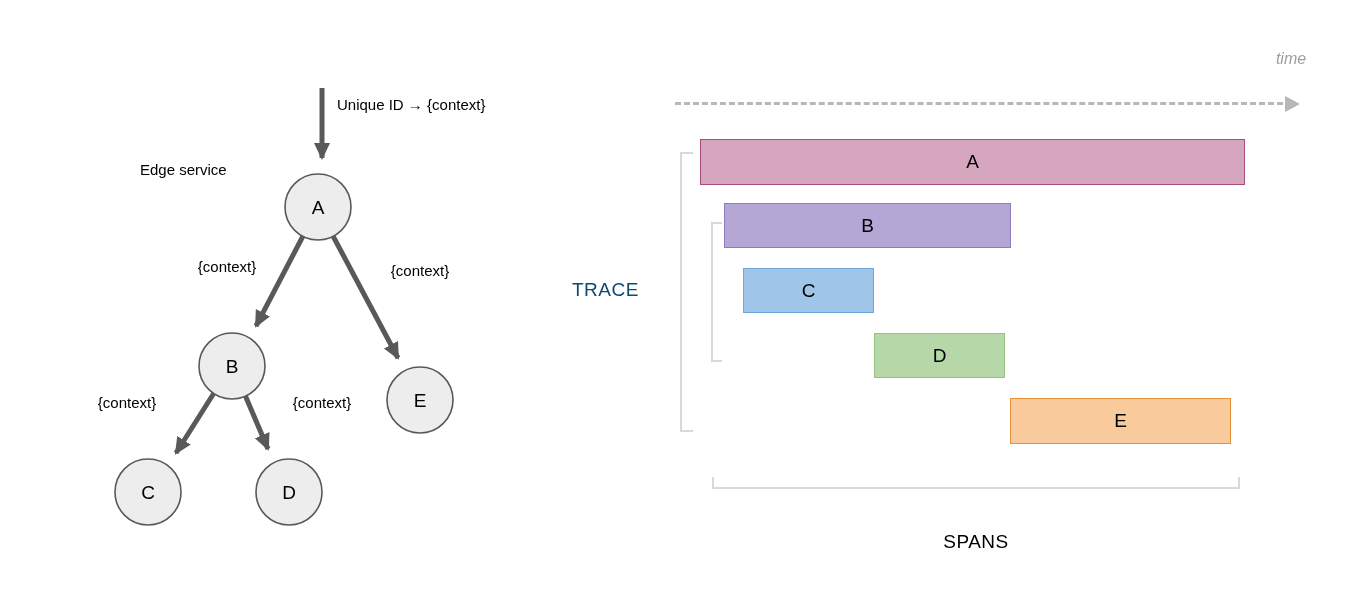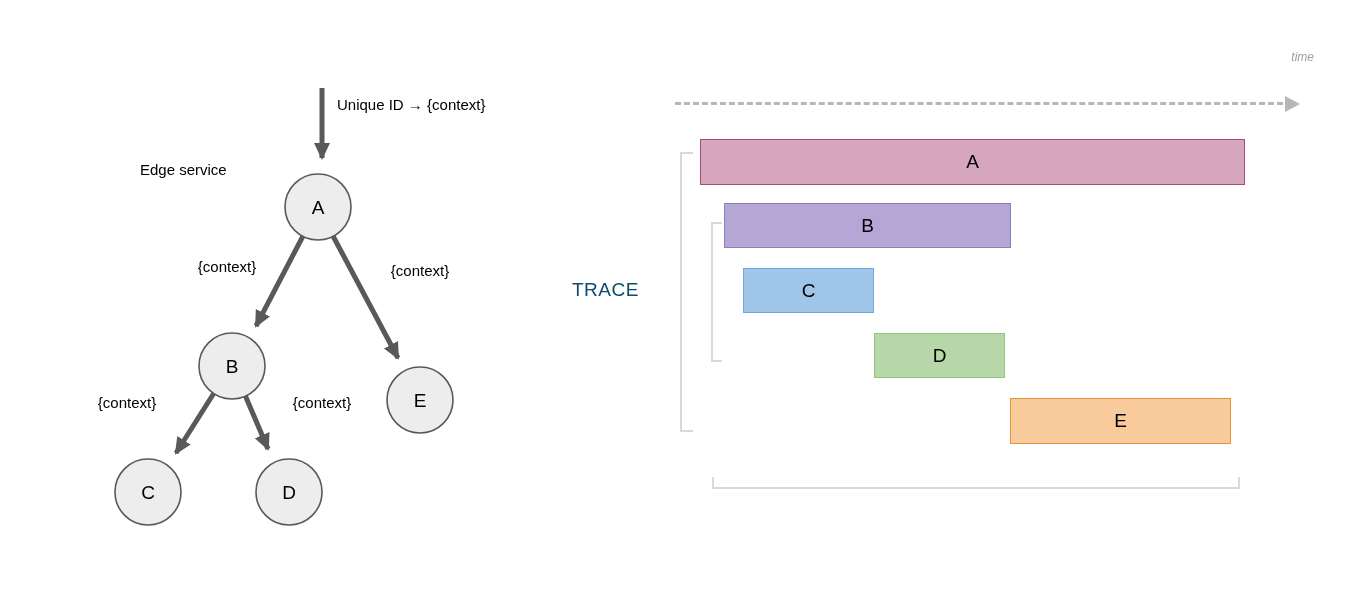--- a/index.html
+++ b/index.html
@@ -8,22 +8,22 @@
     font-family:"Liberation Sans",sans-serif;
   }
   
   .tree-svg{position:absolute;left:0;top:0;}
   .edge{stroke:#595959;stroke-width:5;marker-end:url(#ah);}
   .node{fill:#ededed;stroke:#595959;stroke-width:1.6;}
   .nlbl{font:19px "Liberation Sans",sans-serif;fill:#000;text-anchor:middle;}
   .lbl{font:15px "Liberation Sans",sans-serif;fill:#000;}
   .elbl{font:15px "Liberation Sans",sans-serif;fill:#000;text-anchor:middle;}
   
-  .time-label{position:absolute;left:1268px;top:50px;width:46px;text-align:right;
-    font-style:italic;font-size:12px;color:#9e9e9e;}
+  .time-label{position:absolute;left:1268px;top:50px;width:46px;text-align:center;
+    font-style:italic;font-size:16px;color:#9e9e9e;}
   .time-line{position:absolute;left:675px;top:102px;width:608px;height:0;
     border-top:3px dashed #b7b7b7;}
   .time-head{position:absolute;left:1285px;top:96px;width:0;height:0;
     border-top:8px solid transparent;border-bottom:8px solid transparent;
     border-left:15px solid #b7b7b7;}
   .span-bar{position:absolute;box-sizing:border-box;border:1.5px solid #888;
     display:flex;align-items:center;justify-content:center;font-size:19px;color:#000;}
   .bar-a{left:700px;top:139px;width:545px;height:46px;}
   .bar-b{left:724px;top:203px;width:287px;height:45px;}
   .bar-c{left:743px;top:268px;width:131px;height:45px;}
@@ -98,13 +98,14 @@
   </div>
   <div class="span-bar bar-e" style="background-color: rgb(249, 203, 156); border-color: rgb(230, 145, 56);">
     <span>E</span>
   </div>
 
   <div class="bracket bracket-trace"></div>
   <div class="bracket bracket-children"></div>
   <div class="bracket bracket-spans"></div>
 
   <div class="trace-label">TRACE</div>
+  <div class="spans-label">SPANS</div>
 </div>
 
 </body></html>

